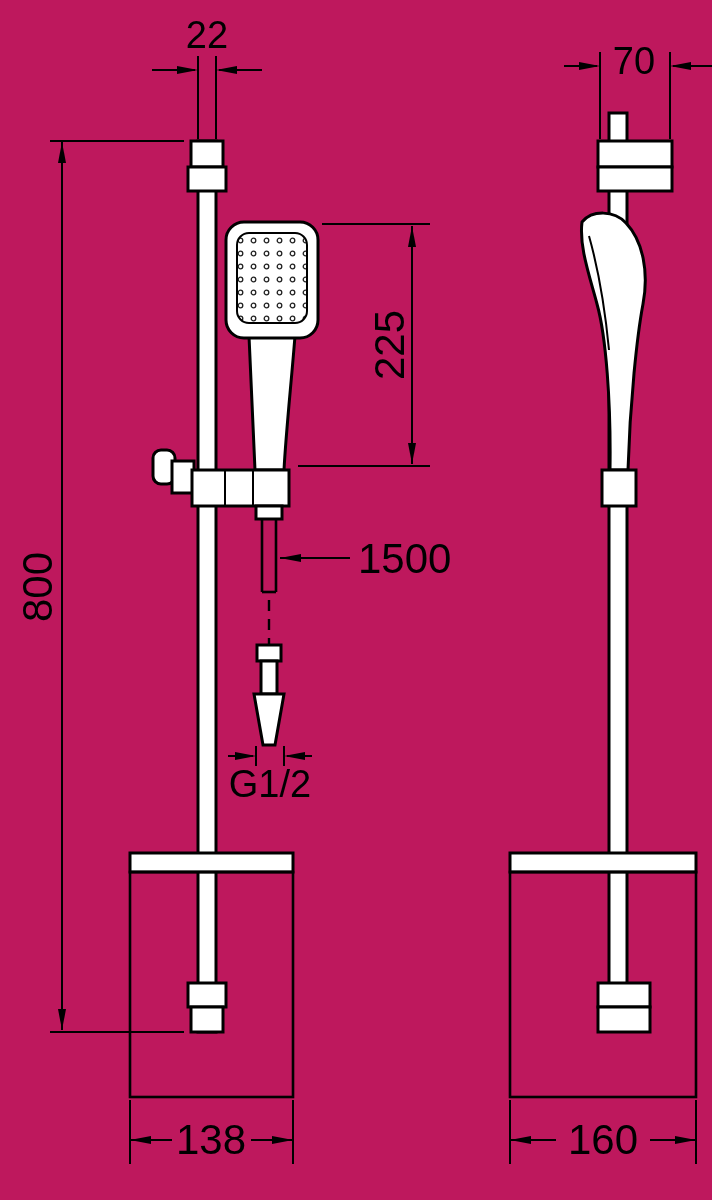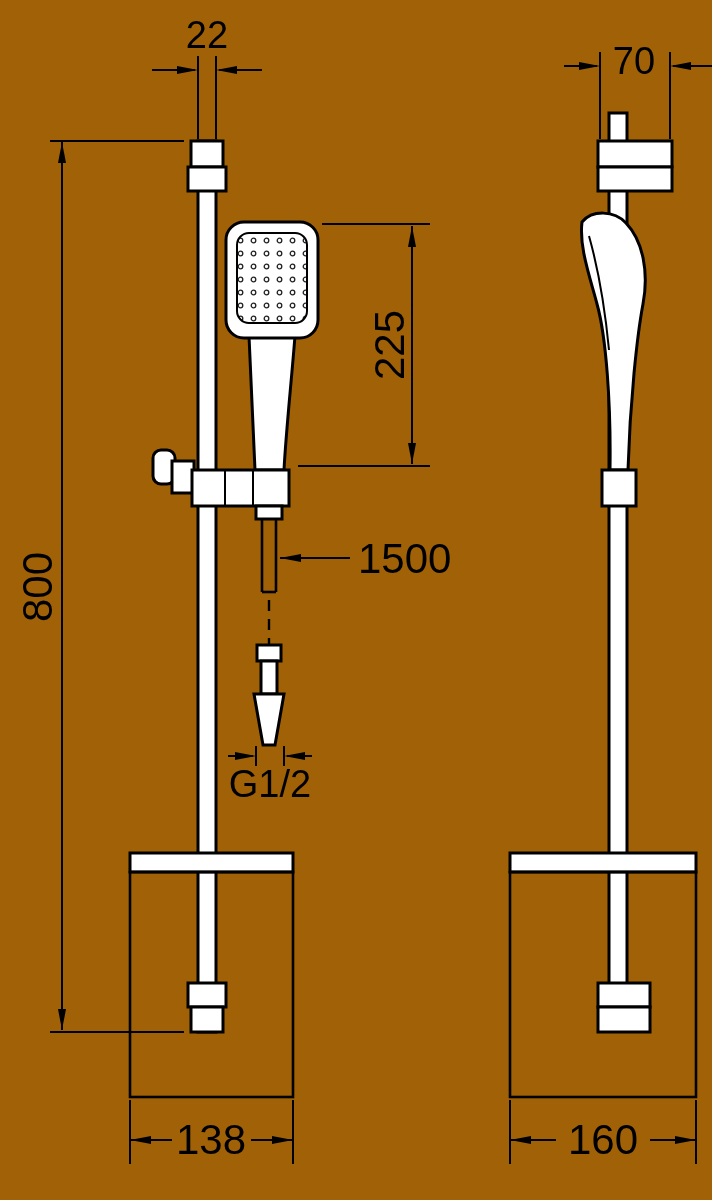--- a/index.html
+++ b/index.html
@@ -1,16 +1,16 @@
 <!DOCTYPE html>
 <html><head>
 <meta charset="utf-8">
 <style>
   html,body{margin:0;padding:0;background:#ffffff;}
-  .stage{width:712px;height:1200px;background:#a16207;position:relative;overflow:hidden;}
+  .stage{width:712px;height:1200px;background:#be185d;position:relative;overflow:hidden;}
   svg{display:block;}
   text{font-family:"Liberation Sans", sans-serif;fill:#000;}
   .dim-text{font-size:42px;}
   .dim-text-sm{font-size:38px;}
   .obj{stroke:#000;stroke-width:3;fill:#fff;}
   .obj-open{stroke:#000;stroke-width:2.6;fill:none;}
   .thin{stroke:#000;stroke-width:2;fill:none;}
   .dim{stroke:#000;stroke-width:2;fill:none;}
   .dash{stroke:#000;stroke-width:2.4;fill:none;stroke-dasharray:11 8;}
   .arr{fill:#000;stroke:none;}

